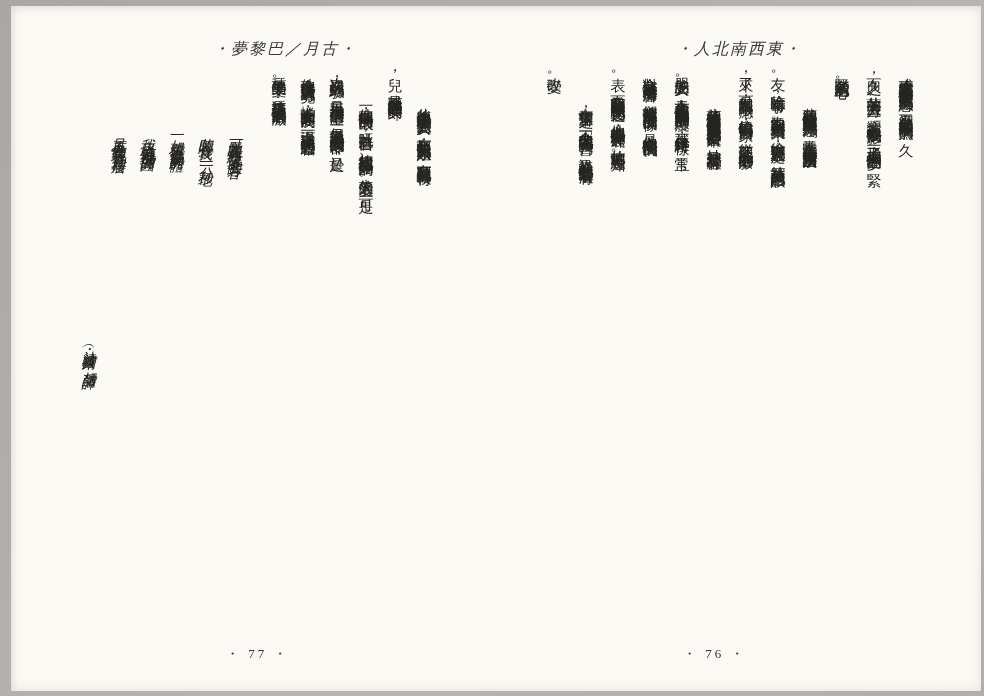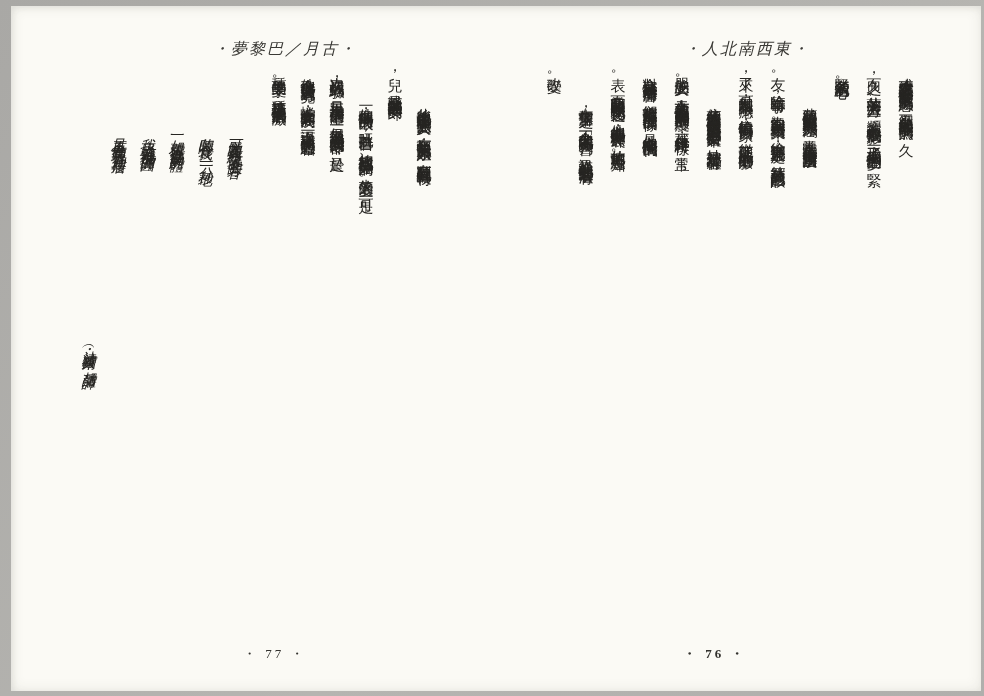--- a/index.html
+++ b/index.html
@@ -15,28 +15,28 @@
     background:#fbfaf5;
     box-shadow:inset 0 0 14px rgba(60,58,52,0.10), inset 2px 2px 6px rgba(60,58,52,0.08);
   }
   .running-head{
     position:absolute;top:39px;
     font-size:16px;letter-spacing:2px;
     font-style:italic;
     color:#3a3935;white-space:nowrap;
   }
   .head-left{left:213px;}
-  .head-right{left:676px;margin-left:8px;}
+  .head-right{left:676px;}
   .page-num{
     position:absolute;top:645px;
     font-size:13px;letter-spacing:3px;
     color:#33322e;white-space:nowrap;
   }
-  .num-left{left:243px;text-align:right;}
-  .num-right{left:683px;font-weight:bold;}
+  .num-left{left:226px;text-align:right;}
+  .num-right{left:683px;}
   .vflow{
     position:absolute;
     writing-mode:vertical-rl;
     text-orientation:mixed;
     color:#262522;
   }
   .vflow p{margin:0;padding:0;}
   .r-body{
     top:66px;left:536px;width:386px;height:584px;
     font-size:15px;letter-spacing:1px;

